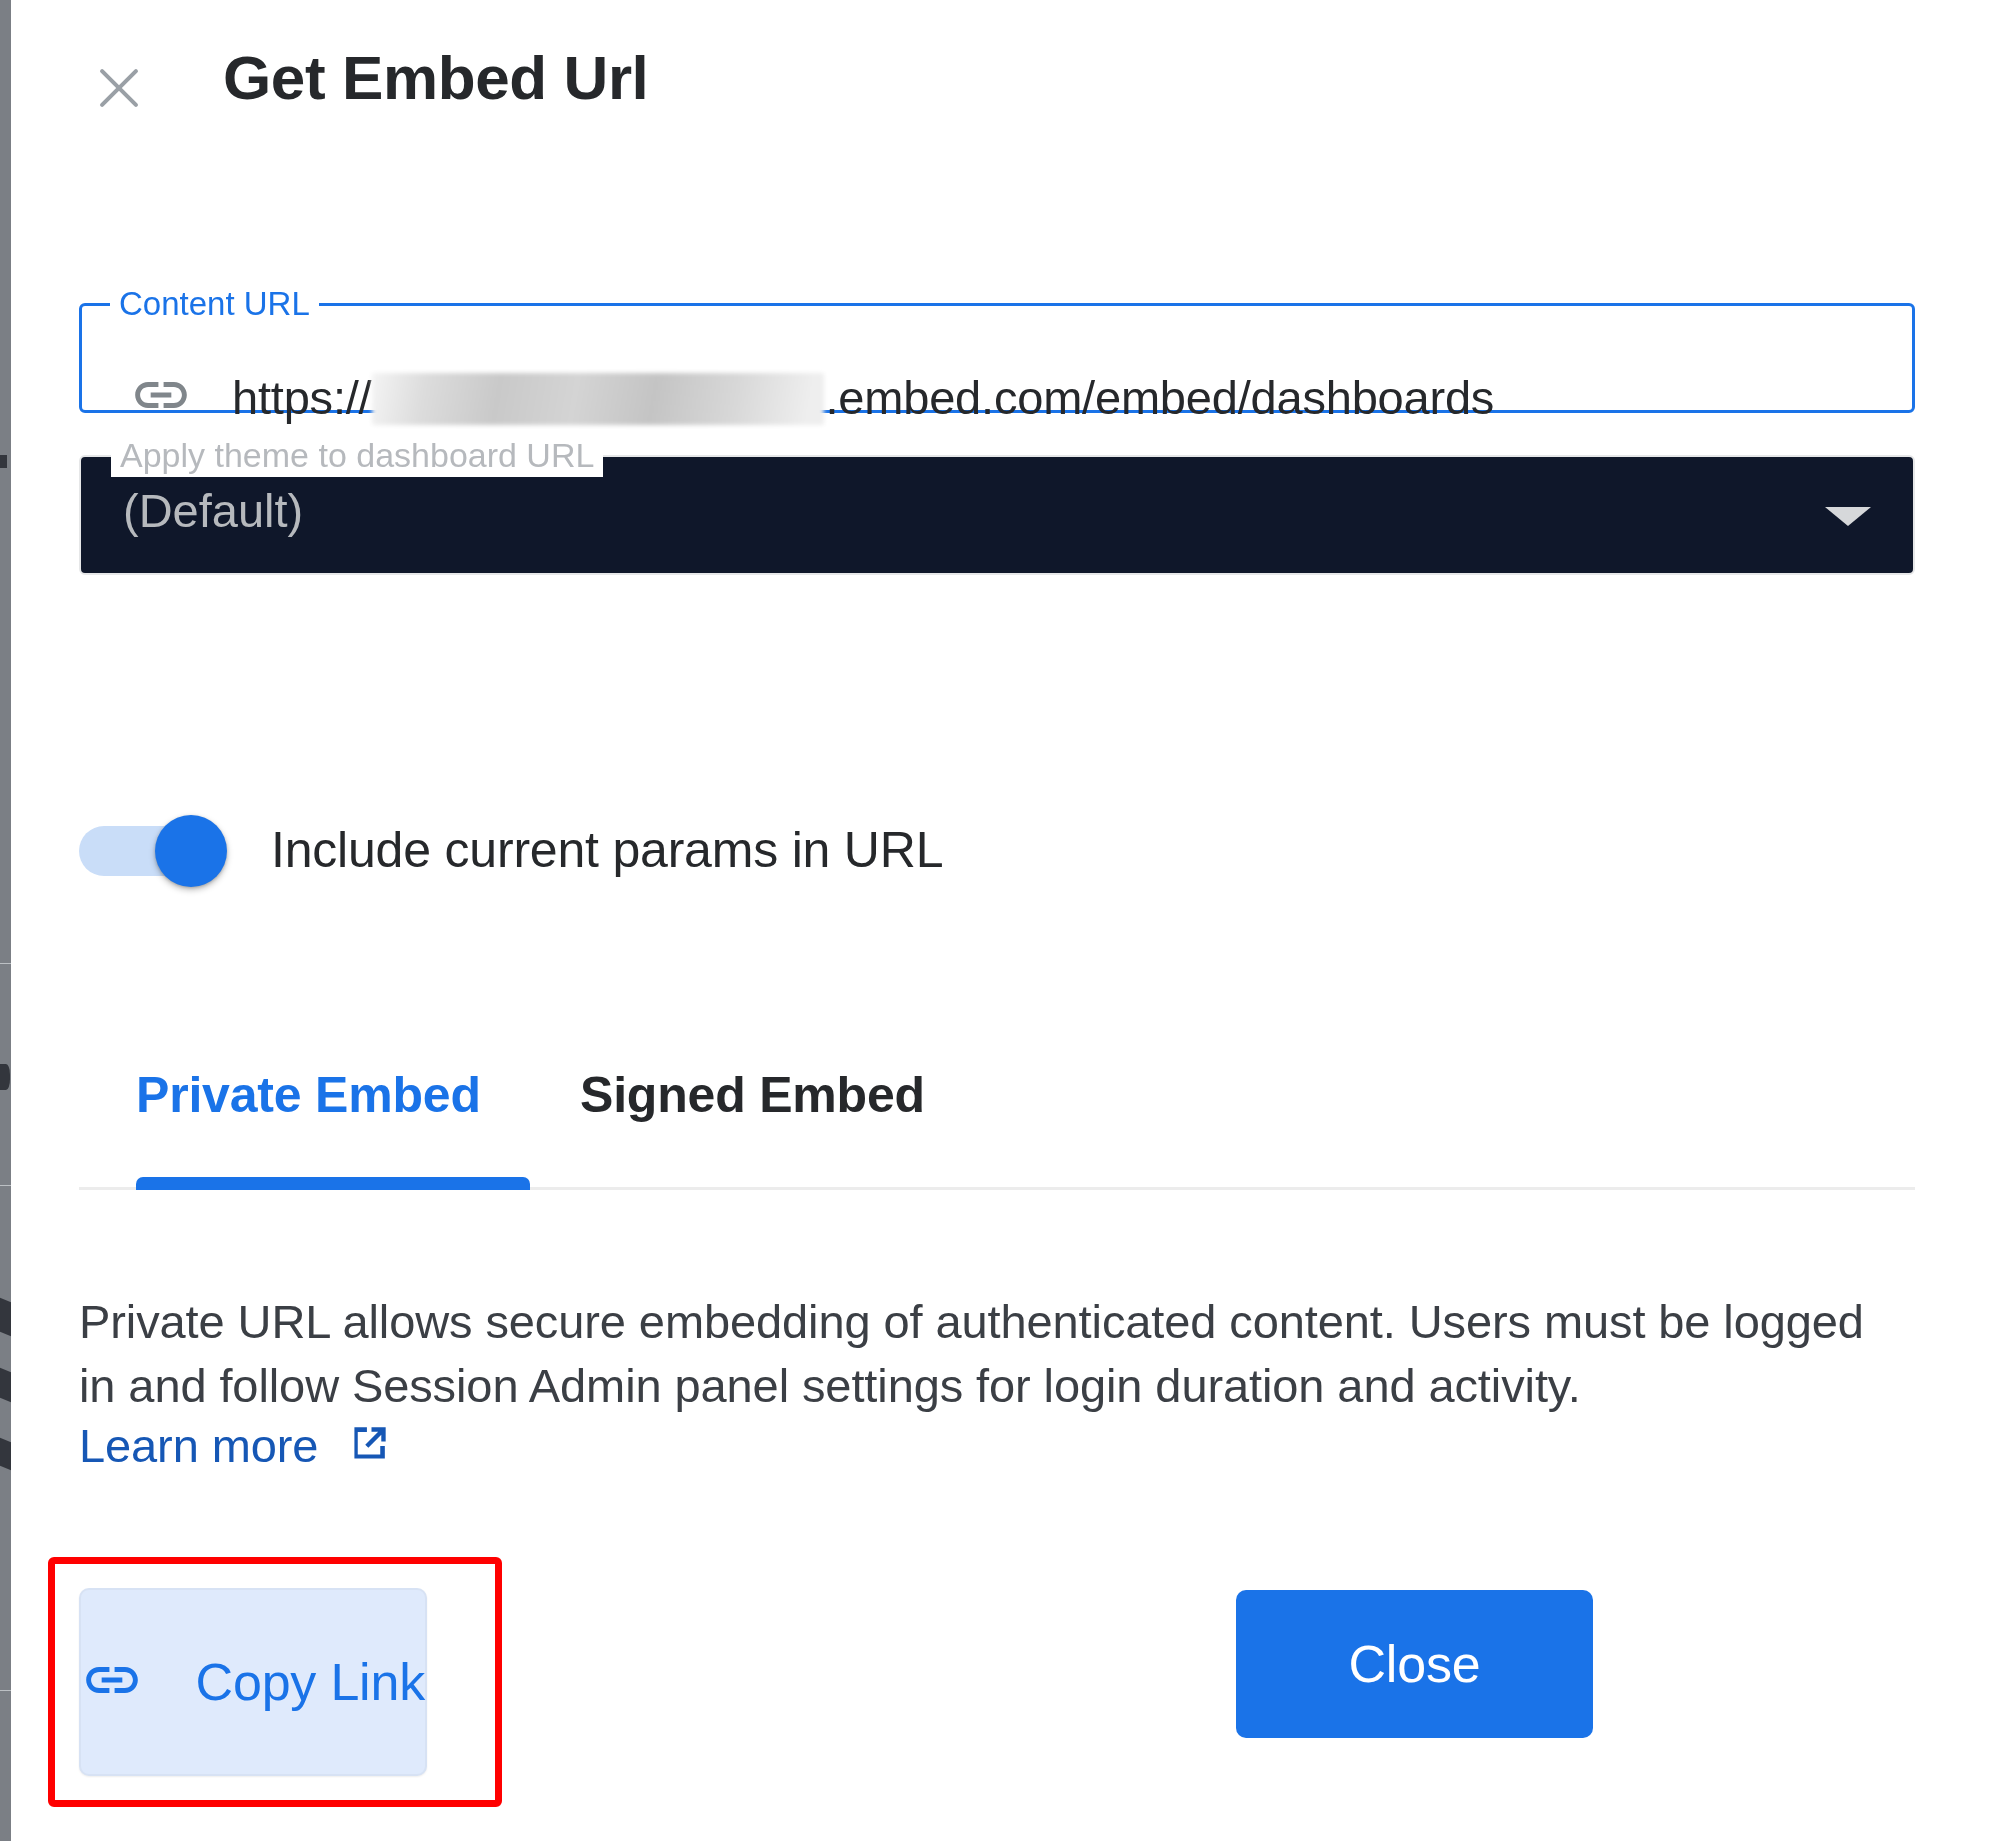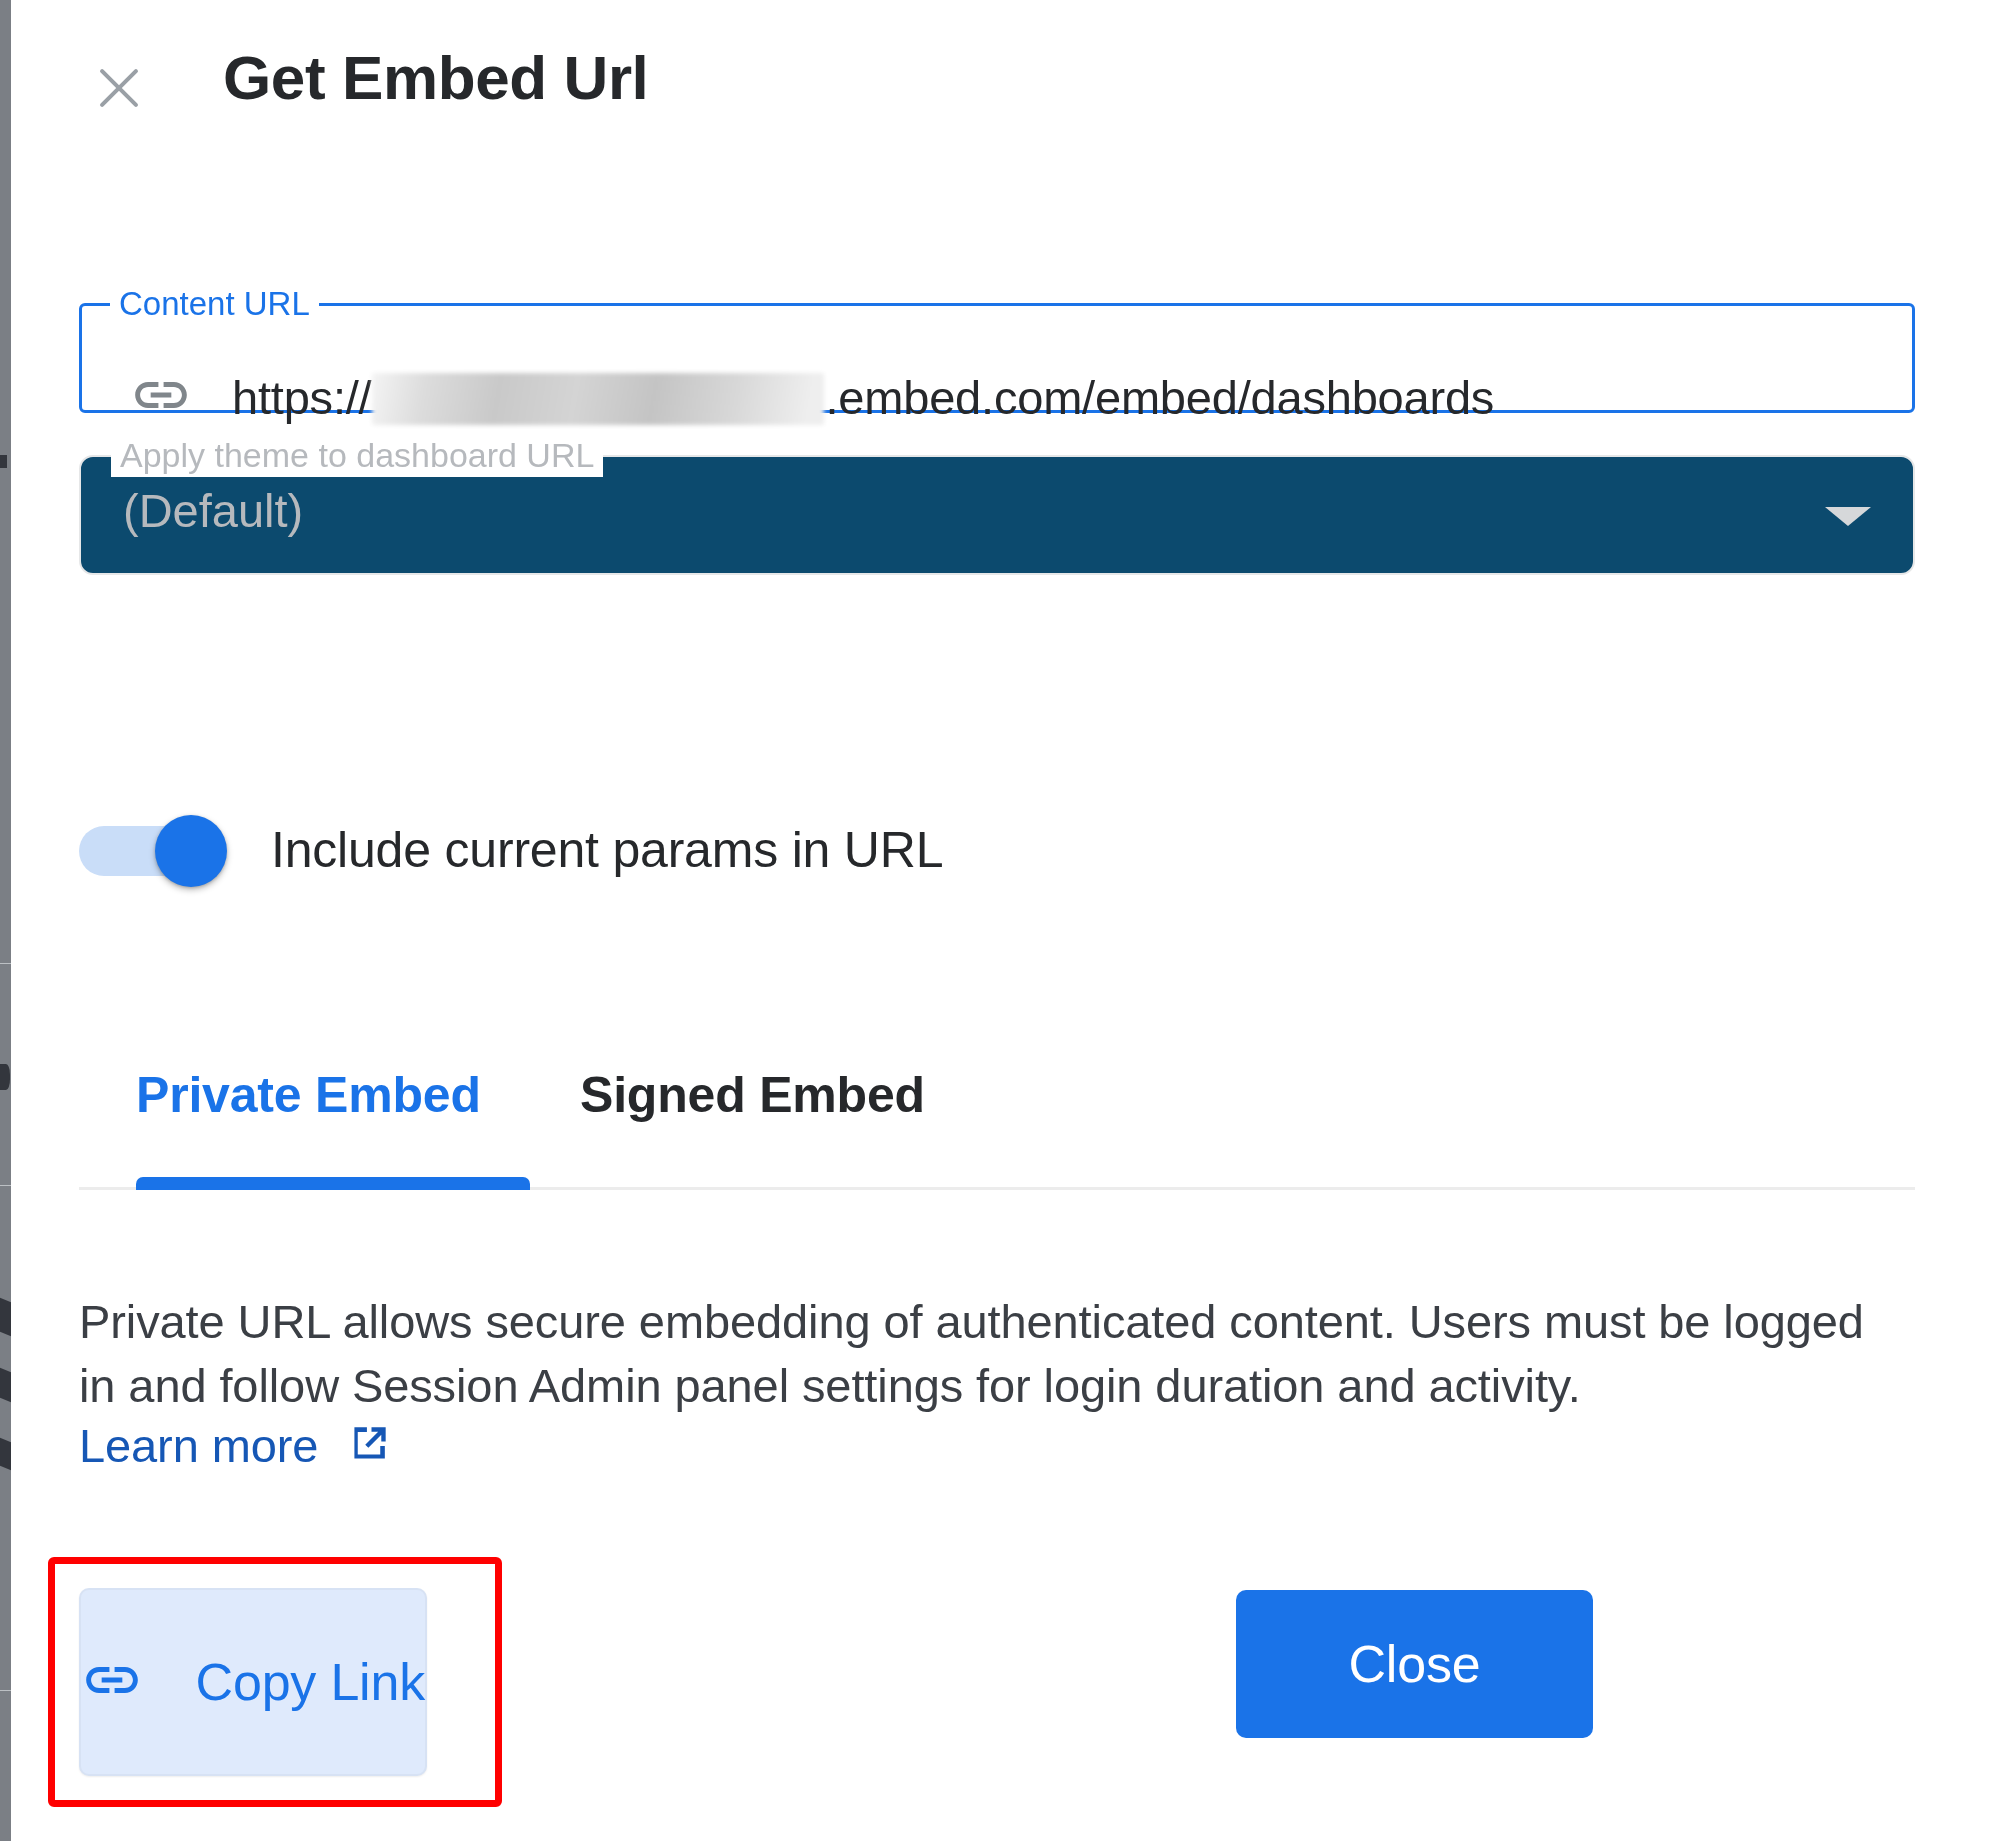--- a/index.html
+++ b/index.html
@@ -127,22 +127,22 @@
     position: relative;
     top: 2px;
   }
 
   
   .theme-field {
     position: absolute;
     left: 68px; top: 455px;
     width: 1836px; height: 120px;
     border: 2px solid #e6e7e8;
-    border-radius: 14px;
-    background: #0c4a6e;
+    border-radius: 6px;
+    background: #0f172a;
   }
   .theme-legend {
     position: absolute;
     left: 30px; top: -24px;
     padding: 0 9px;
     background: #ffffff;
     color: #b6b9bd;
     font-size: 34px;
     line-height: 44px;
     white-space: nowrap;

